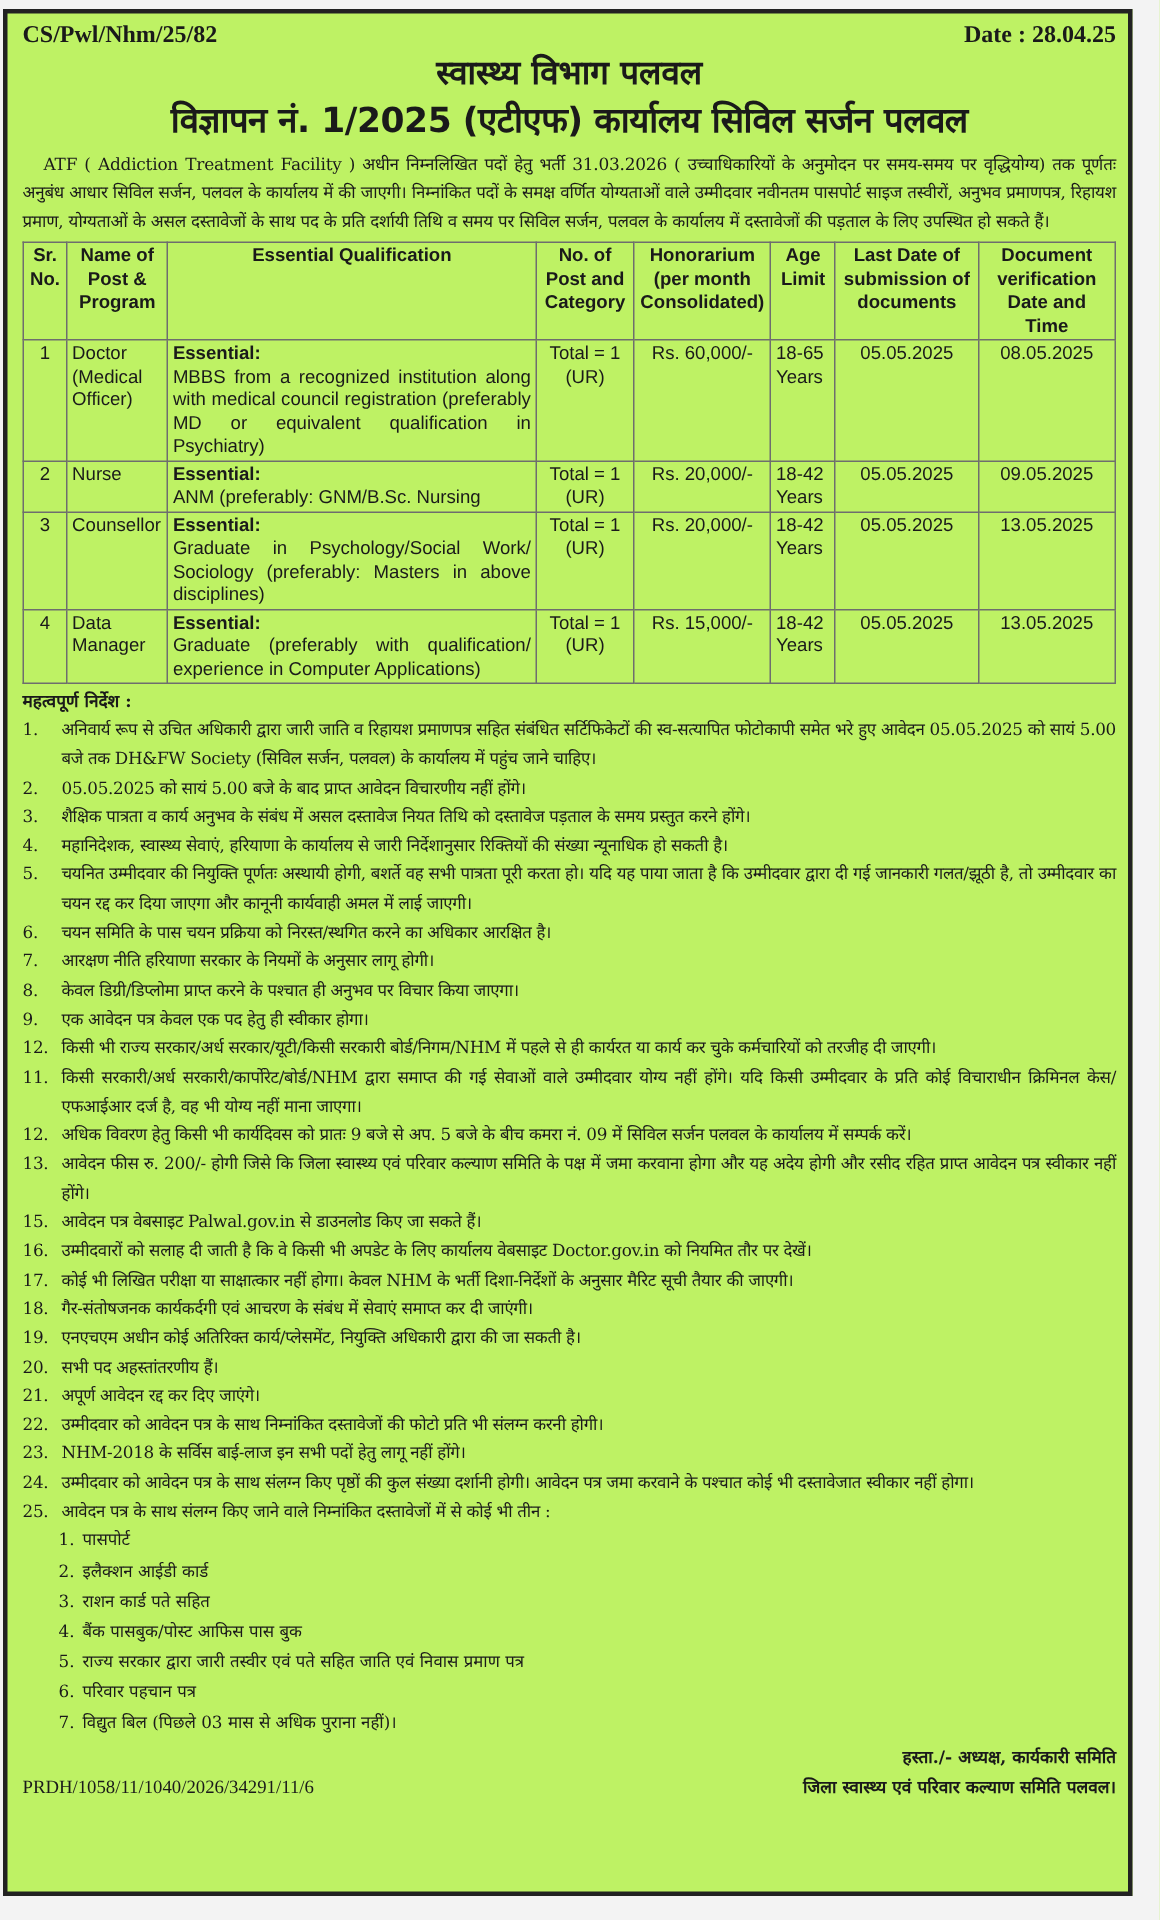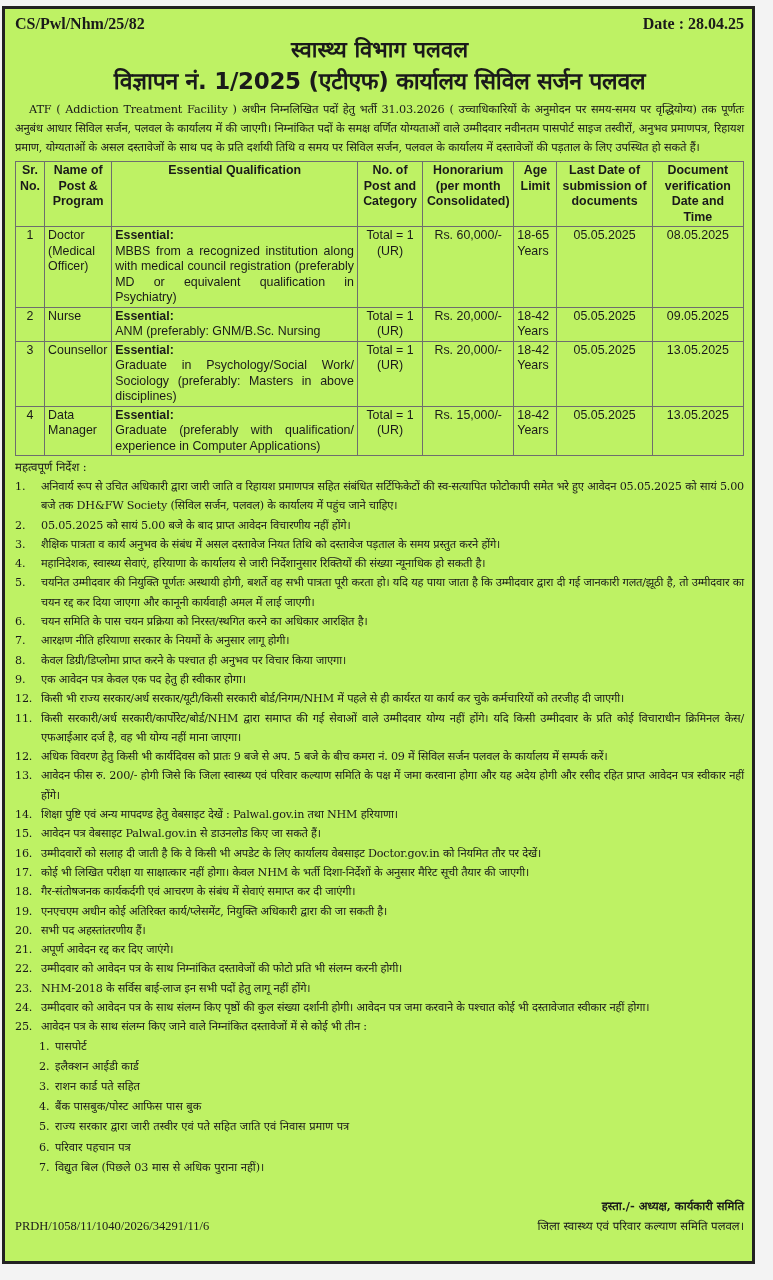--- a/index.html
+++ b/index.html
@@ -12,32 +12,32 @@
   .topline { display: flex; justify-content: space-between; font-family: "Liberation Serif", serif; font-weight: bold; font-size: 16px; line-height: 18px; margin-top: 2px; }
   .title1 { text-align: center; font-family: "DejaVu Sans", sans-serif; font-weight: bold; font-size: 22px; line-height: 30px; margin-top: 2px; }
   .title2 { text-align: center; font-family: "DejaVu Sans", sans-serif; font-weight: bold; font-size: 23px; line-height: 32px; letter-spacing: -0.3px; }
   .intro { font-family: "DejaVu Serif", serif; font-size: 11.3px; line-height: 19px; text-align: justify; margin-top: 3px; text-indent: 14px; letter-spacing: -0.15px; }
   table.posts { border-collapse: collapse; width: 100%; margin-top: 4px; font-family: "Liberation Sans", sans-serif; font-size: 12.4px; line-height: 15.5px; }
   table.posts th, table.posts td { border: 1.5px solid #6e6e6e; vertical-align: top; padding: 1px 3px; }
   table.posts th { font-weight: bold; text-align: center; }
   table.posts td.c { text-align: center; }
   table.posts td.qual { text-align: justify; }
   .ess { font-weight: bold; display: block; }
-  .notes-head { font-family: "DejaVu Serif", serif; font-weight: normal; font-size: 11.5px; line-height: 19px; margin-top: 2px; }
+  .notes-head { font-family: "DejaVu Serif", serif; font-weight: bold; font-size: 11.5px; line-height: 19px; margin-top: 2px; }
   ol.notes { list-style: none; margin: 0; padding: 0; font-family: "DejaVu Serif", serif; font-size: 11.2px; line-height: 19.3px; letter-spacing: -0.2px; }
   ol.notes li { display: flex; }
   ol.notes li .num { width: 26px; flex: 0 0 26px; }
   ol.notes li .txt { flex: 1; text-align: justify; }
   ol.docs { list-style: none; margin: 0; padding: 0 0 0 24px; font-family: "DejaVu Serif", serif; font-size: 11.2px; line-height: 20.2px; }
   ol.docs li { display: flex; }
   ol.docs li .num { width: 16px; flex: 0 0 16px; }
-  .sign1 { text-align: right; font-family: "DejaVu Serif", serif; font-weight: bold; font-size: 11.5px; line-height: 20px; margin-top: 18px; }
+  .sign1 { text-align: right; font-family: "DejaVu Serif", serif; font-weight: bold; font-size: 11.5px; line-height: 20px; margin-top: 2px; }
   .bottomline { display: flex; justify-content: space-between; align-items: baseline; font-size: 12px; line-height: 20px; }
   .refno { font-family: "Liberation Serif", serif; font-size: 12.5px; }
-  .sign2 { font-family: "DejaVu Serif", serif; font-weight: normal; font-size: 11.5px; }
+  .sign2 { font-family: "DejaVu Serif", serif; font-weight: bold; font-size: 11.5px; }
   .w-sr { width: 22px; } .w-name { width: 60px; } .w-qual { width: 238px; } .w-no { width: 58px; }
   .w-hon { width: 84px; } .w-age { width: 36px; } .w-last { width: 88px; margin-left: 24px; } .w-doc { width: 84px; }
 </style>
 </head>
 <body>
 
 <div class="frame">
   <div class="topline">
     <span>CS/Pwl/Nhm/25/82</span>
     <span>Date : 28.04.25</span>
@@ -151,24 +151,20 @@
       </li>
       <li>
         <span class="num">12.</span>
         <span class="txt">अधिक विवरण हेतु किसी भी कार्यदिवस को प्रातः 9 बजे से अप. 5 बजे के बीच कमरा नं. 09 में सिविल सर्जन पलवल के कार्यालय में सम्पर्क करें।</span>
       </li>
       <li>
         <span class="num">13.</span>
         <span class="txt">आवेदन फीस रु. 200/- होगी जिसे कि जिला स्वास्थ्य एवं परिवार कल्याण समिति के पक्ष में जमा करवाना होगा और यह अदेय होगी और रसीद रहित प्राप्त आवेदन पत्र स्वीकार नहीं होंगे।</span>
       </li>
       <li>
-        <span class="num">14.</span>
-        <span class="txt">शिक्षा पुष्टि एवं अन्य मापदण्ड हेतु वेबसाइट देखें : Palwal.gov.in तथा NHM हरियाणा।</span>
-      </li>
-      <li>
         <span class="num">15.</span>
         <span class="txt">आवेदन पत्र वेबसाइट Palwal.gov.in से डाउनलोड किए जा सकते हैं।</span>
       </li>
       <li>
         <span class="num">16.</span>
         <span class="txt">उम्मीदवारों को सलाह दी जाती है कि वे किसी भी अपडेट के लिए कार्यालय वेबसाइट Doctor.gov.in को नियमित तौर पर देखें।</span>
       </li>
       <li>
         <span class="num">17.</span>
         <span class="txt">कोई भी लिखित परीक्षा या साक्षात्कार नहीं होगा। केवल NHM के भर्ती दिशा-निर्देशों के अनुसार मैरिट सूची तैयार की जाएगी।</span>

